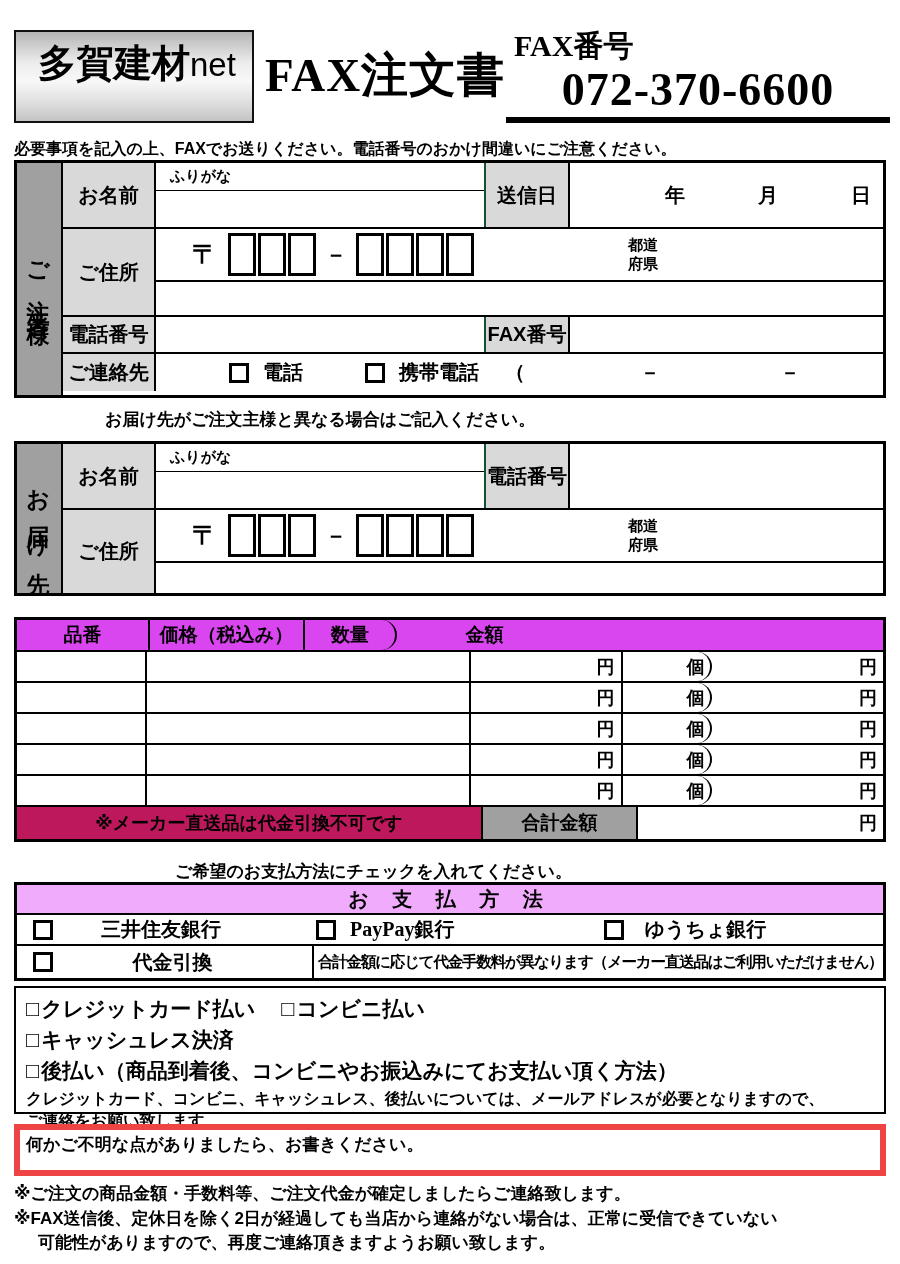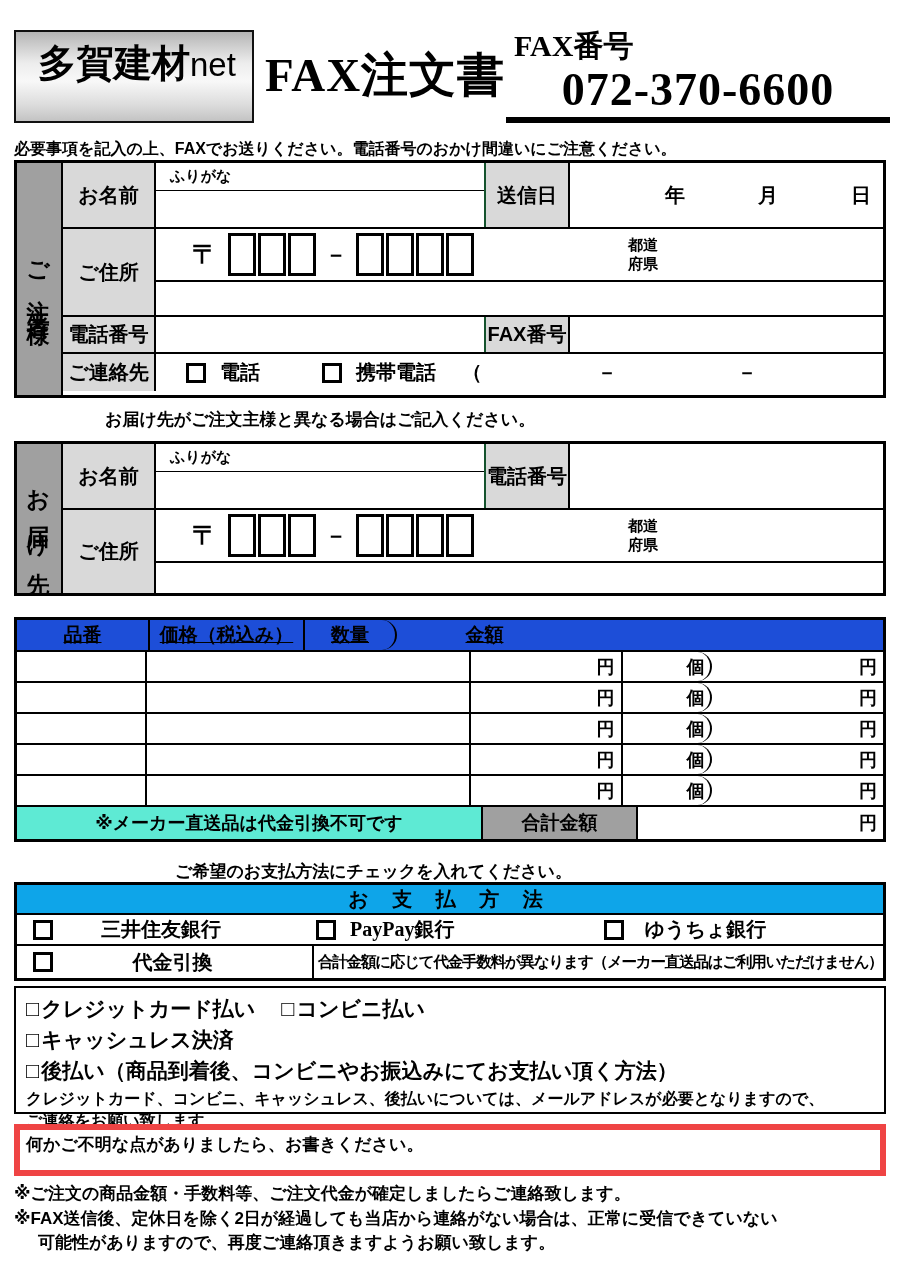--- a/index.html
+++ b/index.html
@@ -80,32 +80,32 @@
 
   .note-line { position: absolute; font-size: 17px; font-weight: bold; }
 
   
   .items { position: absolute; left: 14px; top: 617px; width: 872px; border: 3px solid #000; }
   .irow { display: flex; border-bottom: 2px solid #000; }
   .irow:last-child { border-bottom: none; }
   .icell { border-right: 2px solid #000; display: flex; align-items: center; }
   .icell:last-child { border-right: none; }
   .c1 { width: 133px; } .c2 { width: 333px; } .c3 { width: 155px; } .c4 { width: 92px; border-radius: 15px; } .c5 { width: 175px; }
-  .ihead { background: #1d4ed8; height: 32px; text-decoration: underline; }
+  .ihead { background: #d946ef; height: 32px; }
   .ihead .icell { justify-content: center; font-size: 19px; font-weight: bold; }
   .idata { height: 31px; }
   .idata .icell { justify-content: flex-end; padding-right: 6px; font-size: 18px; font-weight: bold; }
   .ifoot { height: 32px; }
-  .ifoot .fnote { width: 466px; background: #5eead4; justify-content: center; font-size: 18px; font-weight: bold; }
+  .ifoot .fnote { width: 466px; background: #be185d; justify-content: center; font-size: 18px; font-weight: bold; }
   .ifoot .ftotal { width: 155px; background: #a0a0a0; justify-content: center; font-size: 19px; font-weight: bold; }
   .ifoot .famount { width: 175px; flex:1; justify-content: flex-end; padding-right: 6px; font-size: 18px; font-weight: bold; }
 
   
   .pay { position: absolute; left: 14px; top: 882px; width: 872px; border: 3px solid #000; }
-  .pay-head { height: 30px; background: #0ea5e9; border-bottom: 2px solid #000;
+  .pay-head { height: 30px; background: #f0abfc; border-bottom: 2px solid #000;
               display: flex; align-items: center; justify-content: center;
               font-size: 20px; font-weight: bold; letter-spacing: 9px; }
   .pay-banks { height: 31px; border-bottom: 2px solid #000; display: flex; align-items: center;
                font-size: 20px; font-weight: bold; }
   .pay-banks .cbx { margin-left: 16px; }
   .pay-banks .b1 { margin-left: 48px; }
   .pay-banks .cb2 { margin-left: 95px; }
   .pay-banks .b2 { margin-left: 14px; font-family:"Liberation Serif","DejaVu Serif",serif; font-weight: bold; }
   .pay-banks .cb3 { margin-left: 150px; }
   .pay-banks .b3 { margin-left: 20px; }
@@ -183,21 +183,21 @@
         </div>
         <div class="addr-line"></div>
       </div>
     </div>
     <div class="trow" style="height:37px;">
       <div class="rlabel w93">電話番号</div>
       <div class="cell flex1"></div>
       <div class="rlabel w86 bl">FAX番号</div>
       <div class="cell w313"></div>
     </div>
-    <div class="trow" style="height:37px;">
+    <div class="trow" style="height:37px;gap:43px;">
       <div class="rlabel w93">ご連絡先</div>
       <div class="cell contact">
         <span class="cbx"></span>
         <span class="lab">電話</span>
         <span class="cbx cbx2"></span>
         <span class="lab">携帯電話</span>
         <span class="paren">（</span>
         <span class="d1">－</span>
         <span class="d2">－</span>
       </div>

